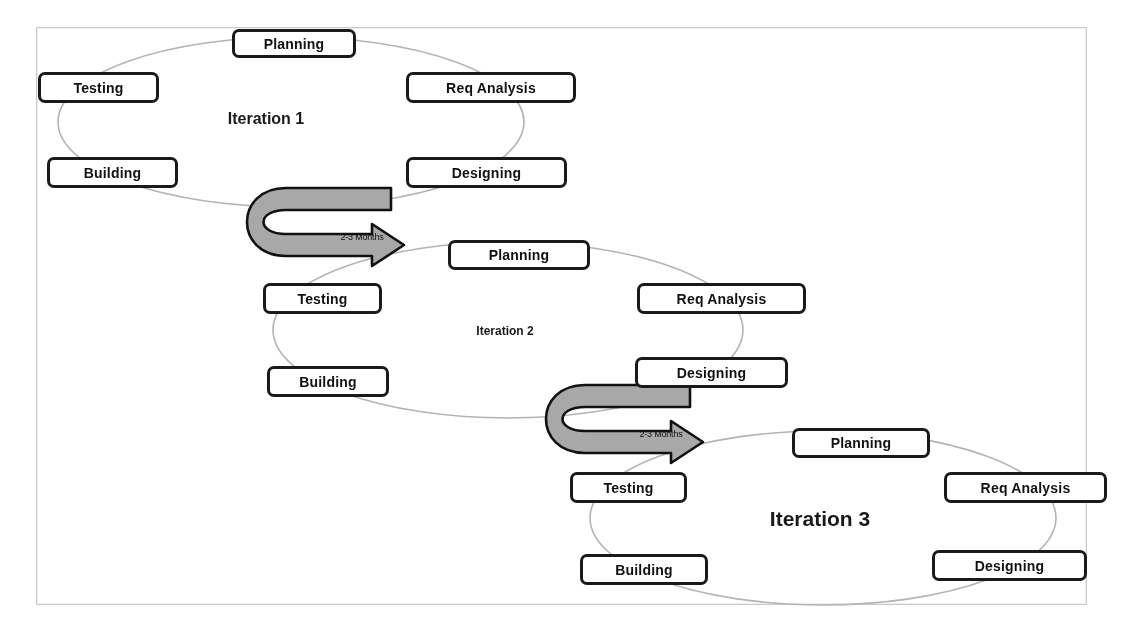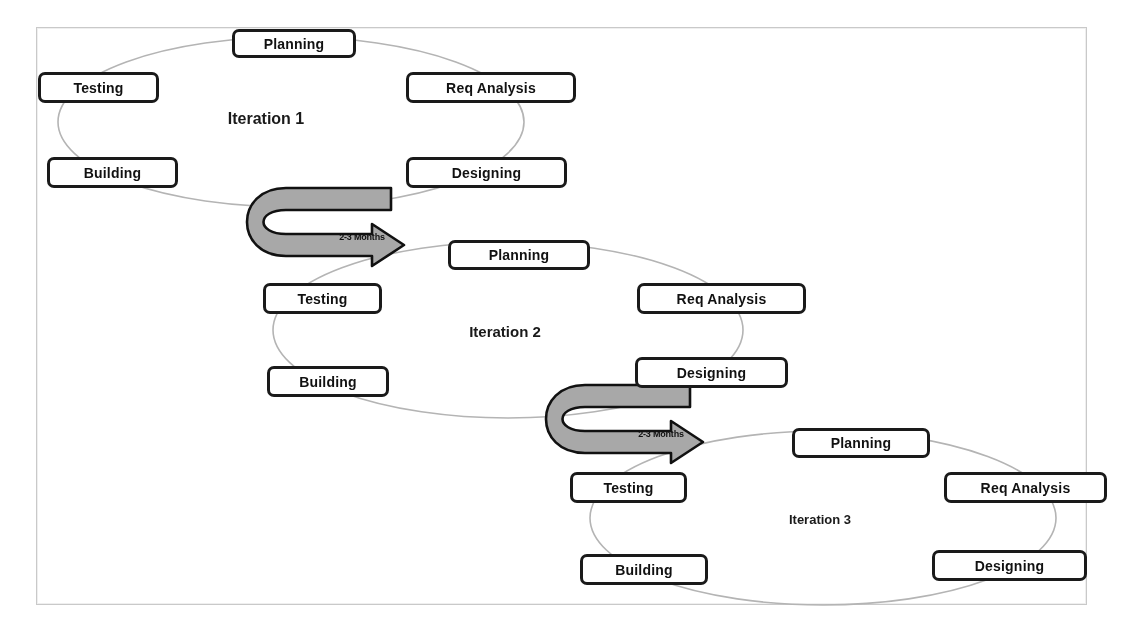--- a/index.html
+++ b/index.html
@@ -55,21 +55,21 @@
   .iter-title {
     position: absolute;
     font-weight: bold;
     color: #1a1a1a;
     white-space: nowrap;
     user-select: none;
     transform: translate(-50%, -50%);
   }
   .arrow-label {
     position: absolute;
-    font-weight: bold;
+    font-weight: normal;
     color: #111111;
     white-space: nowrap;
     user-select: none;
     transform: translate(-50%, -50%);
     letter-spacing: -0.2px;
   }
 </style>
 </head>
 <body>
 
@@ -105,21 +105,21 @@
       <div class="phase-box" style="left: 267px; top: 366px; width: 122px; height: 31px; font-size: 14px;">Building</div>
       <div class="phase-box" style="left: 263px; top: 283px; width: 119px; height: 31px; font-size: 14px;">Testing</div>
       <div class="phase-box" style="left: 792px; top: 428px; width: 138px; height: 30px; font-size: 14px;">Planning</div>
       <div class="phase-box" style="left: 944px; top: 472px; width: 163px; height: 31px; font-size: 14px;">Req Analysis</div>
       <div class="phase-box" style="left: 932px; top: 550px; width: 155px; height: 31px; font-size: 14px;">Designing</div>
       <div class="phase-box" style="left: 580px; top: 554px; width: 128px; height: 31px; font-size: 14px;">Building</div>
       <div class="phase-box" style="left: 570px; top: 472px; width: 117px; height: 31px; font-size: 14px;">Testing</div>
     </div>
   <div id="titles-group">
       <div class="iter-title" style="left: 266px; top: 119px; font-size: 16px;">Iteration 1</div>
-      <div class="iter-title" style="left: 505px; top: 331px; font-size: 15px;">Iteration 2</div>
-      <div class="iter-title" style="left: 820px; top: 519px; font-size: 13px;">Iteration 3</div>
+      <div class="iter-title" style="left: 505px; top: 331px; font-size: 12px;">Iteration 2</div>
+      <div class="iter-title" style="left: 820px; top: 519px; font-size: 21px;">Iteration 3</div>
     </div>
   <div id="arrow-labels-group">
       <div class="arrow-label" style="left: 362px; top: 237px; font-size: 9px;">2-3 Months</div>
       <div class="arrow-label" style="left: 661px; top: 434px; font-size: 9px;">2-3 Months</div>
     </div>
 
 </div>
 
 </body></html>

